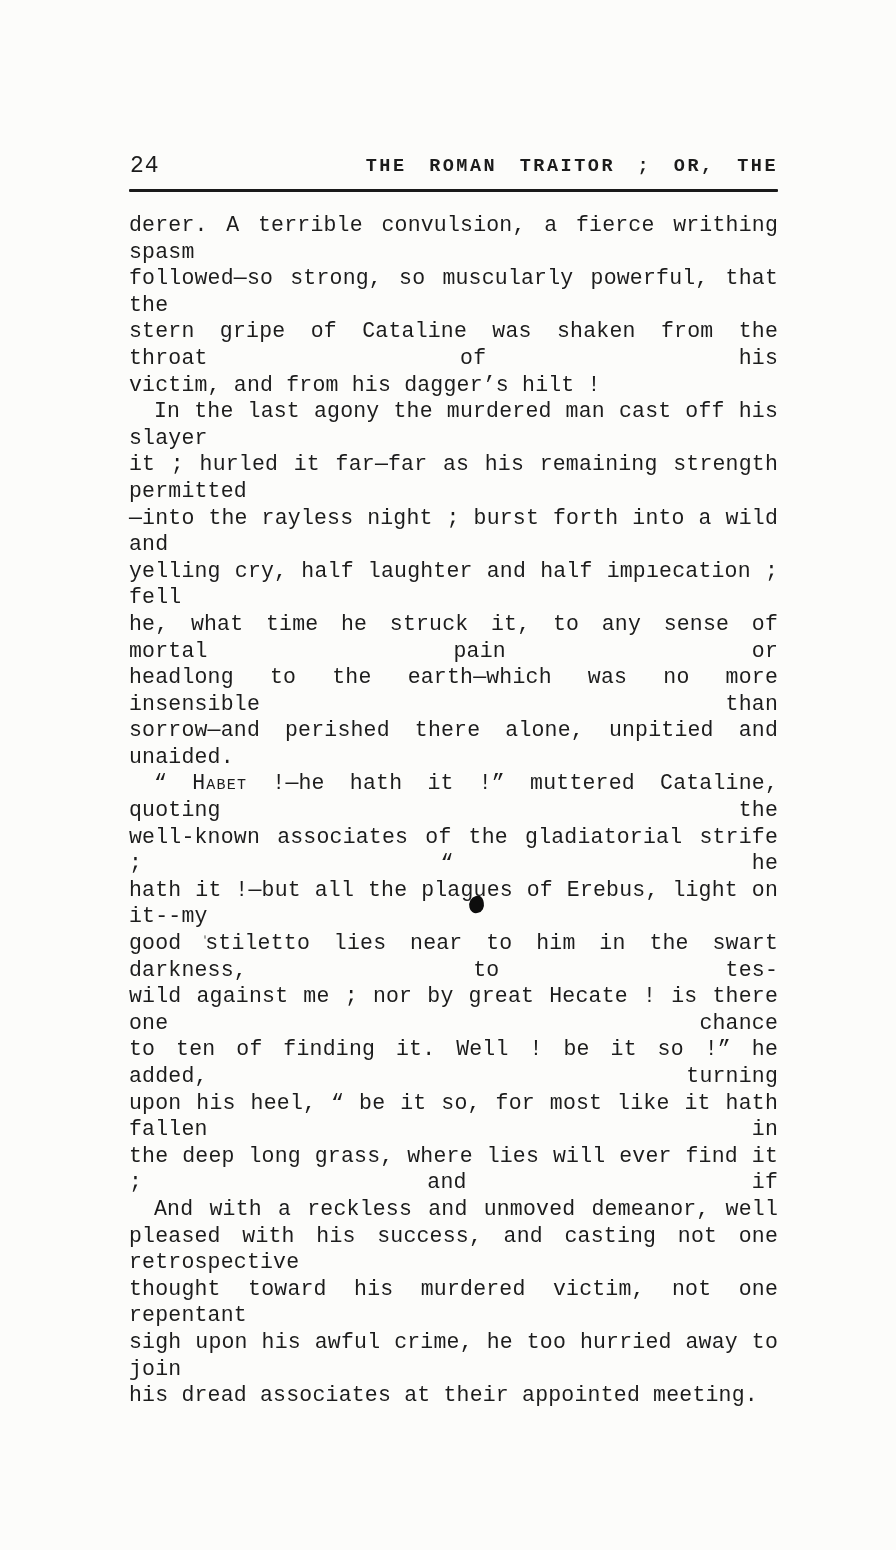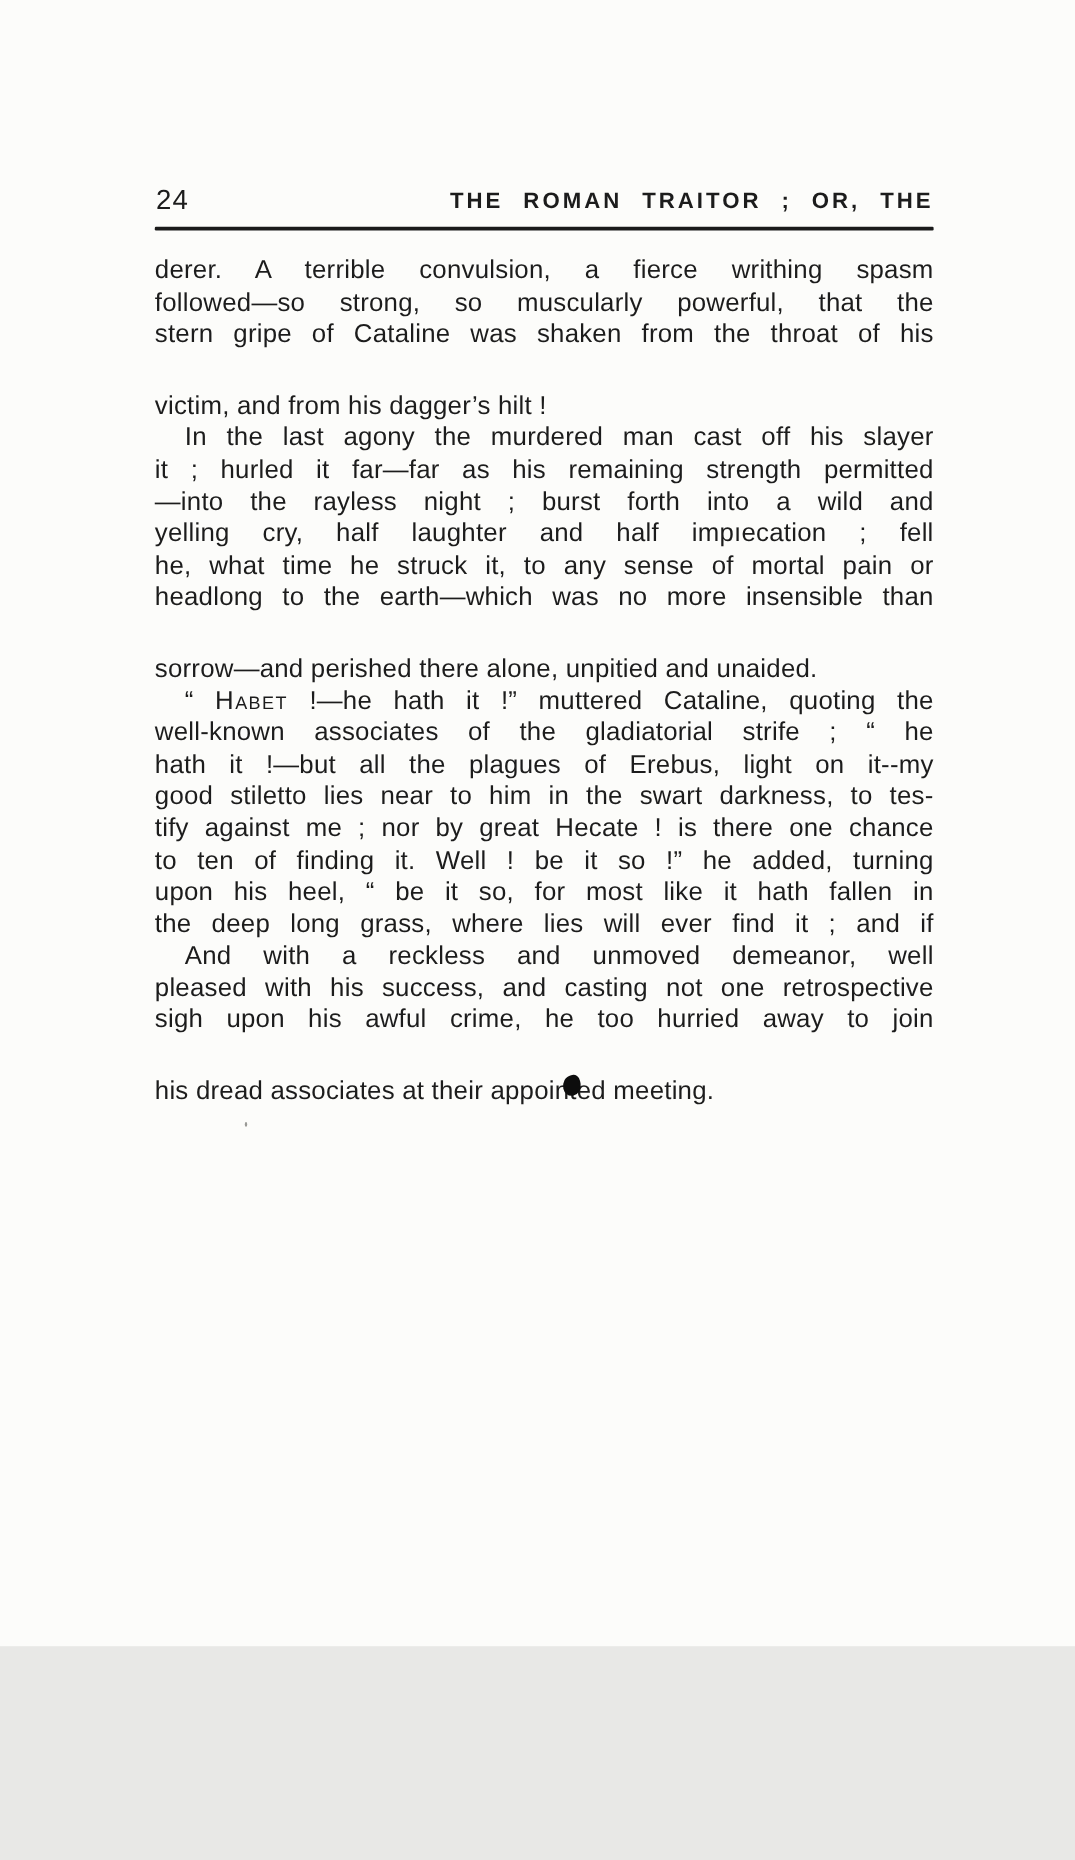--- a/index.html
+++ b/index.html
@@ -2,25 +2,25 @@
 <html style="--paper: #fcfcfa; --ink: #1c1c1c;"><head>
 <meta charset="utf-8">
 <style>
   :root{
     --paper:#fcfcfa;
     --ink:#1c1c1c;
   }
   html,body{margin:0;padding:0;background:#e8e8e6;}
   .page{
     position:relative;
-    width:896px;height:1372px;
+    width:896px;height:1550px;
     margin:0 auto;
     background:var(--paper);
     color:var(--ink);
-    font-family:Liberation Sans, sans-serif;
+    font-family:Liberation Mono, monospace;
     overflow:hidden;
   }
   .content{
     position:absolute;left:129px;top:153px;width:649px;
   }
   .running-header{
     position:relative;height:27px;
   }
   .page-number{
     position:absolute;left:1px;top:0;
@@ -41,21 +41,20 @@
     letter-spacing:0.2px;
   }
   .paragraph{margin:0;}
   .line{
     text-align:justify;
     text-align-last:justify;
     white-space:normal;
   }
   .line.last{
     text-align-last:left;
-    margin-top:33px;
   }
   .line.indent{
     text-indent:25px;
   }
   .sc{
     font-variant:small-caps;
     letter-spacing:1.2px;
   }
   .ink-blot{
     position:absolute;left:469px;top:896px;
@@ -93,28 +92,29 @@
           <div class="line">yelling cry, half laughter and half impıecation ; fell</div>
           <div class="line">he, what time he struck it, to any sense of mortal pain or</div>
           <div class="line">headlong to the earth—which was no more insensible than</div>
           <div class="line last">sorrow—and perished there alone, unpitied and unaided.</div>
         </div>
         <div class="paragraph">
           <div class="line indent">“ <span class="sc">Habet</span> !—he hath it !” muttered Cataline, quoting the</div>
           <div class="line">well-known associates of the gladiatorial strife ; “ he</div>
           <div class="line">hath it !—but all the plagues of Erebus, light on it--my</div>
           <div class="line">good stiletto lies near to him in the swart darkness, to tes-</div>
-          <div class="line">tify against me ; nor by great Hecate ! is there one chance</div>
+          <div class="line">wild against me ; nor by great Hecate ! is there one chance</div>
           <div class="line">to ten of finding it.  Well ! be it so !” he added, turning</div>
           <div class="line">upon his heel,  “ be it so, for most like it hath fallen in</div>
           <div class="line">the deep long grass, where lies will ever find it ; and if</div>
         </div>
         <div class="paragraph">
           <div class="line indent">And with a reckless and unmoved demeanor, well</div>
           <div class="line">pleased with his success, and casting not one retrospective</div>
+          <div class="line">thought toward his murdered victim, not one repentant</div>
           <div class="line">sigh upon his awful crime, he too hurried away to join</div>
           <div class="line last">his dread associates at their appointed meeting.</div>
         </div>
       </div>
   </div>
   <div class="ink-blot"></div>
   <div class="speck"></div>
 </div>
 
 </body></html>

